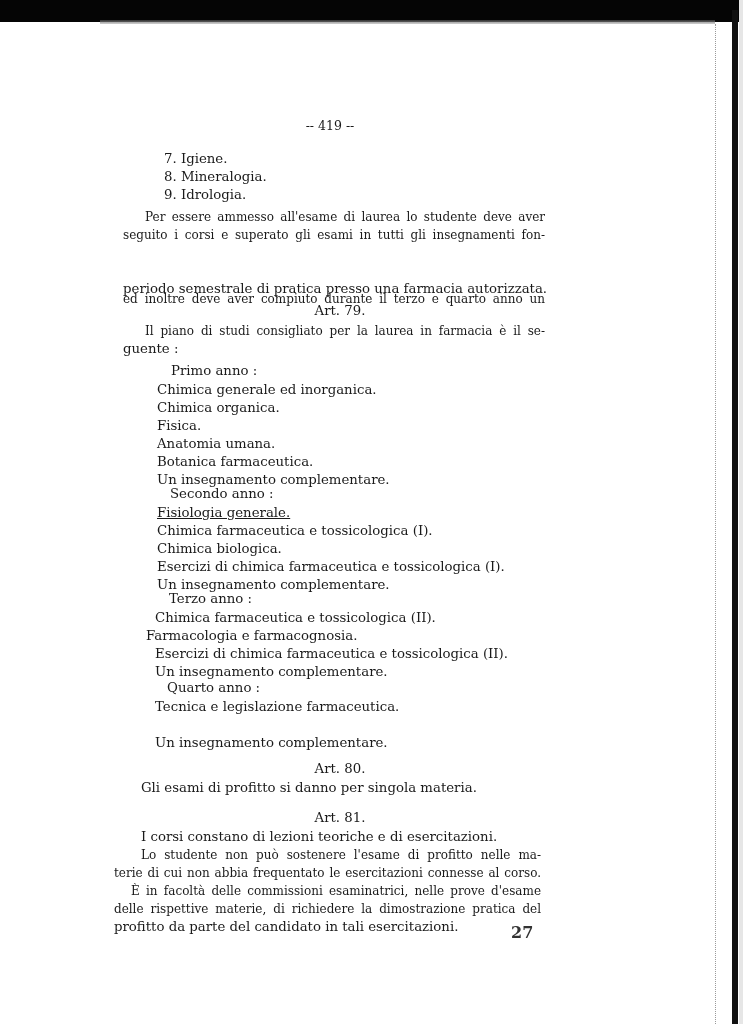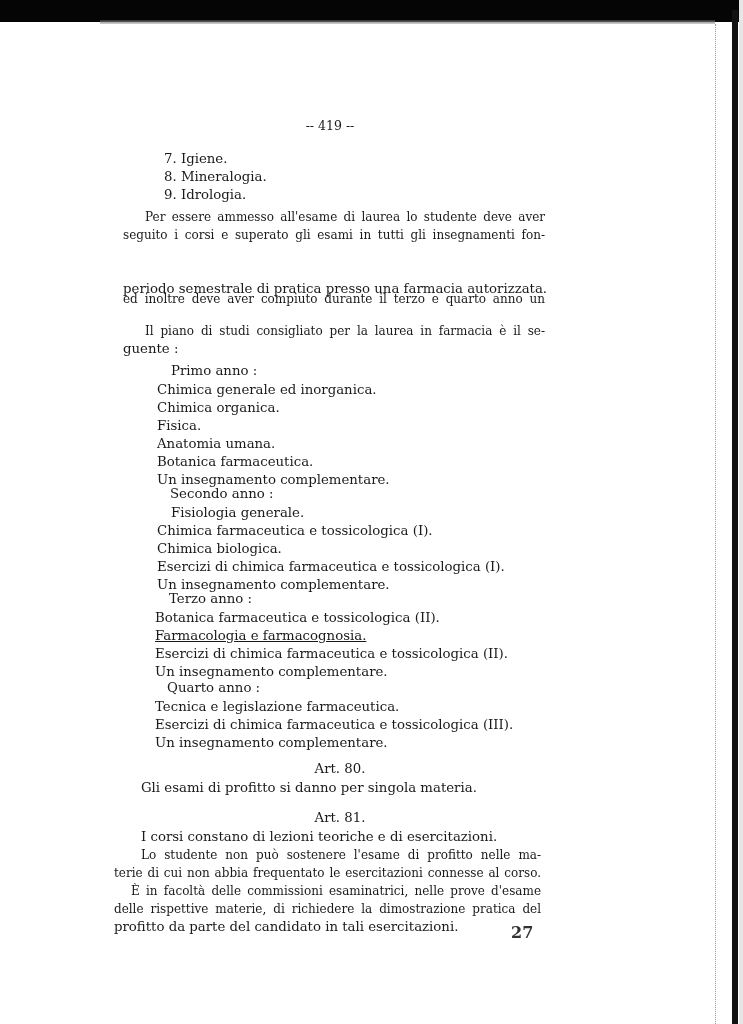--- a/index.html
+++ b/index.html
@@ -38,47 +38,47 @@
 
   <div class="line" style="left:164px; top:150px;">7. Igiene.</div>
   <div class="line" style="left:164px; top:168px;">8. Mineralogia.</div>
   <div class="line" style="left:164px; top:186px;">9. Idrologia.</div>
 
   <div class="justify" style="left:145px; width:400px; top:208px;">Per essere ammesso all'esame di laurea lo studente deve aver</div>
   <div class="justify" style="left:123px; width:422px; top:226px;">seguito i corsi e superato gli esami in tutti gli insegnamenti fon-</div>
   <div class="justify" style="left:123px; width:422px; top:262px;margin-top:28px;">ed inoltre deve aver compiuto durante il terzo e quarto anno un</div>
   <div class="line" style="left:123px; top:280px;">periodo semestrale di pratica presso una farmacia autorizzata.</div>
 
+  <div class="center" style="top:302px;">Art. 79.</div>
   <div class="justify" style="left:145px; width:400px; top:322px;">Il piano di studi consigliato per la laurea in farmacia è il se-</div>
   <div class="line" style="left:123px; top:340px;">guente :</div>
 
   <div class="line" style="left:171px; top:362px;">Primo anno :</div>
   <div class="line" style="left:157px; top:381px;">Chimica generale ed inorganica.</div>
   <div class="line" style="left:157px; top:399px;">Chimica organica.</div>
   <div class="line" style="left:157px; top:417px;">Fisica.</div>
   <div class="line" style="left:157px; top:435px;">Anatomia umana.</div>
   <div class="line" style="left:157px; top:453px;">Botanica farmaceutica.</div>
   <div class="line" style="left:157px; top:471px;">Un insegnamento complementare.</div>
 
   <div class="line" style="left:170px; top:485px;">Secondo anno :</div>
-  <div class="line" style="left:171px; top:504px;">Fisiologia generale.</div>
+  <div class="line" style="left:157px; top:504px;text-decoration:underline;">Fisiologia generale.</div>
   <div class="line" style="left:157px; top:522px;">Chimica farmaceutica e tossicologica (I).</div>
   <div class="line" style="left:157px; top:540px;">Chimica biologica.</div>
   <div class="line" style="left:157px; top:558px;">Esercizi di chimica farmaceutica e tossicologica (I).</div>
   <div class="line" style="left:157px; top:576px;">Un insegnamento complementare.</div>
 
   <div class="line" style="left:169px; top:590px;">Terzo anno :</div>
-  <div class="line" style="left:155px; top:609px;">Botanica farmaceutica e tossicologica (II).</div>
-  <div class="line" style="left:155px; top:627px;text-decoration:underline;">Farmacologia e farmacognosia.</div>
+  <div class="line" style="left:155px; top:609px;">Chimica farmaceutica e tossicologica (II).</div>
+  <div class="line" style="left:146px; top:627px;">Farmacologia e farmacognosia.</div>
   <div class="line" style="left:155px; top:645px;">Esercizi di chimica farmaceutica e tossicologica (II).</div>
   <div class="line" style="left:155px; top:663px;">Un insegnamento complementare.</div>
 
   <div class="line" style="left:167px; top:679px;">Quarto anno :</div>
   <div class="line" style="left:155px; top:698px;">Tecnica e legislazione farmaceutica.</div>
-  <div class="line" style="left:155px; top:716px;">Esercizi di chimica farmaceutica e tossicologica (III).</div>
   <div class="line" style="left:155px; top:734px;">Un insegnamento complementare.</div>
 
   <div class="center" style="top:760px;">Art. 80.</div>
   <div class="line" style="left:141px; top:779px;">Gli esami di profitto si danno per singola materia.</div>
 
   <div class="center" style="top:809px;">Art. 81.</div>
   <div class="line" style="left:141px; top:828px;">I corsi constano di lezioni teoriche e di esercitazioni.</div>
   <div class="justify" style="left:141px; width:400px; top:846px;">Lo studente non può sostenere l'esame di profitto nelle ma-</div>
   <div class="justify" style="left:114px; width:427px; top:864px;">terie di cui non abbia frequentato le esercitazioni connesse al corso.</div>
   <div class="justify" style="left:131px; width:410px; top:882px;">È in facoltà delle commissioni esaminatrici, nelle prove d'esame</div>

